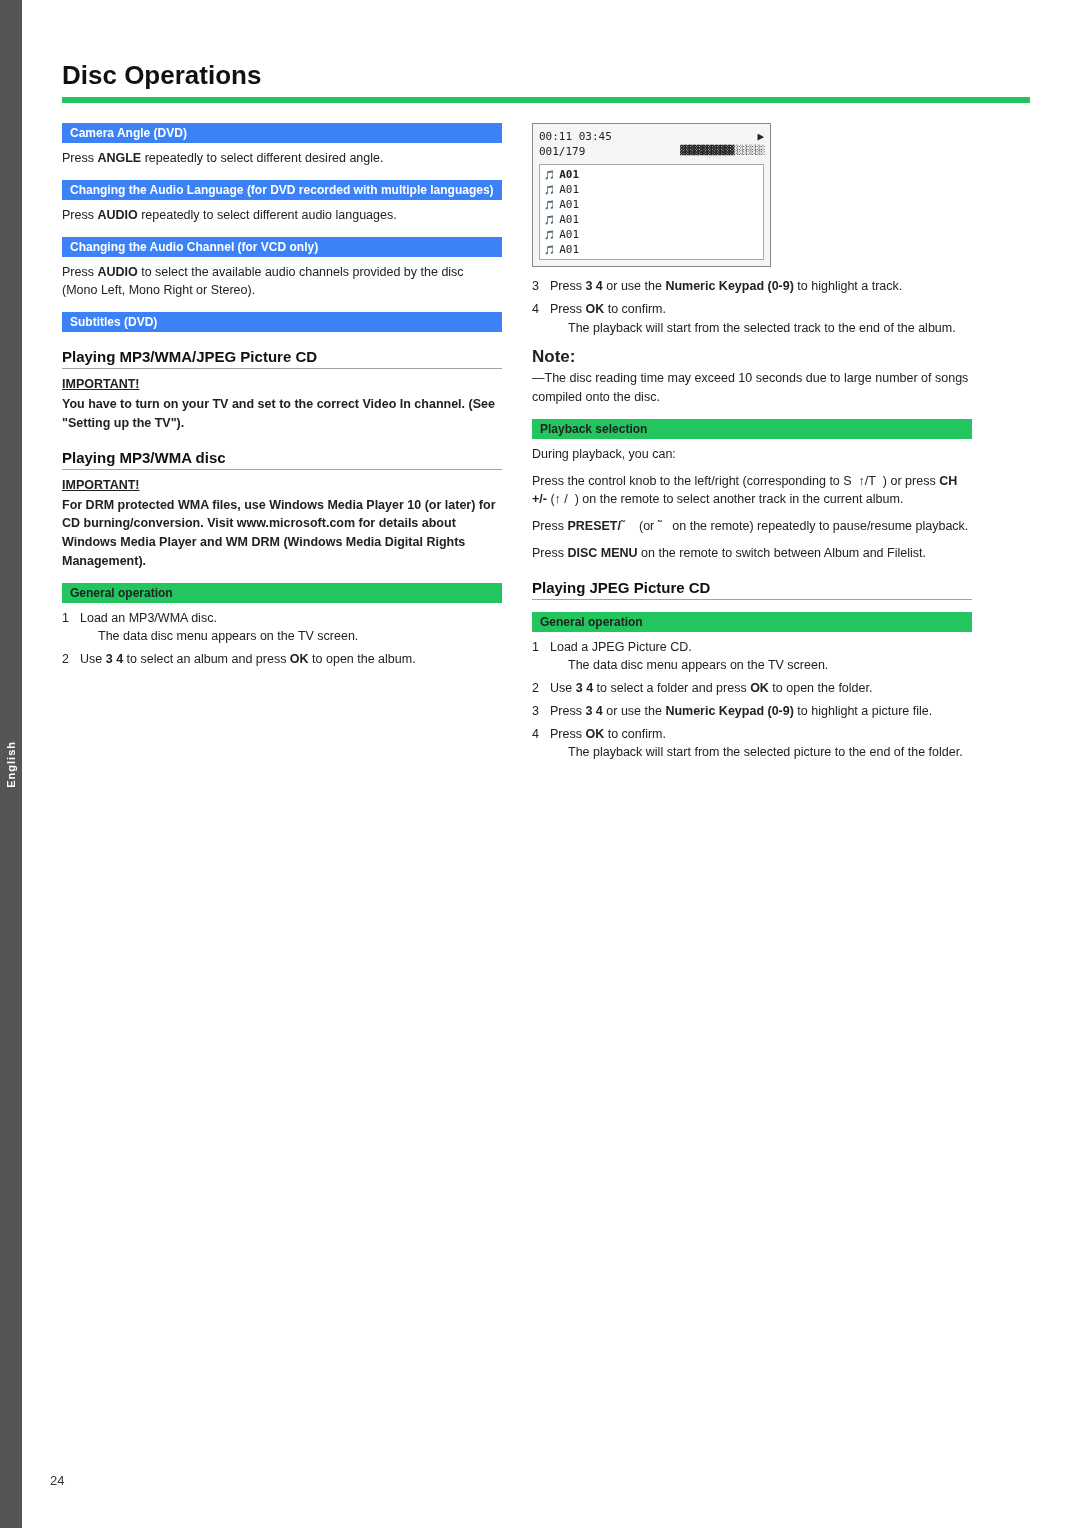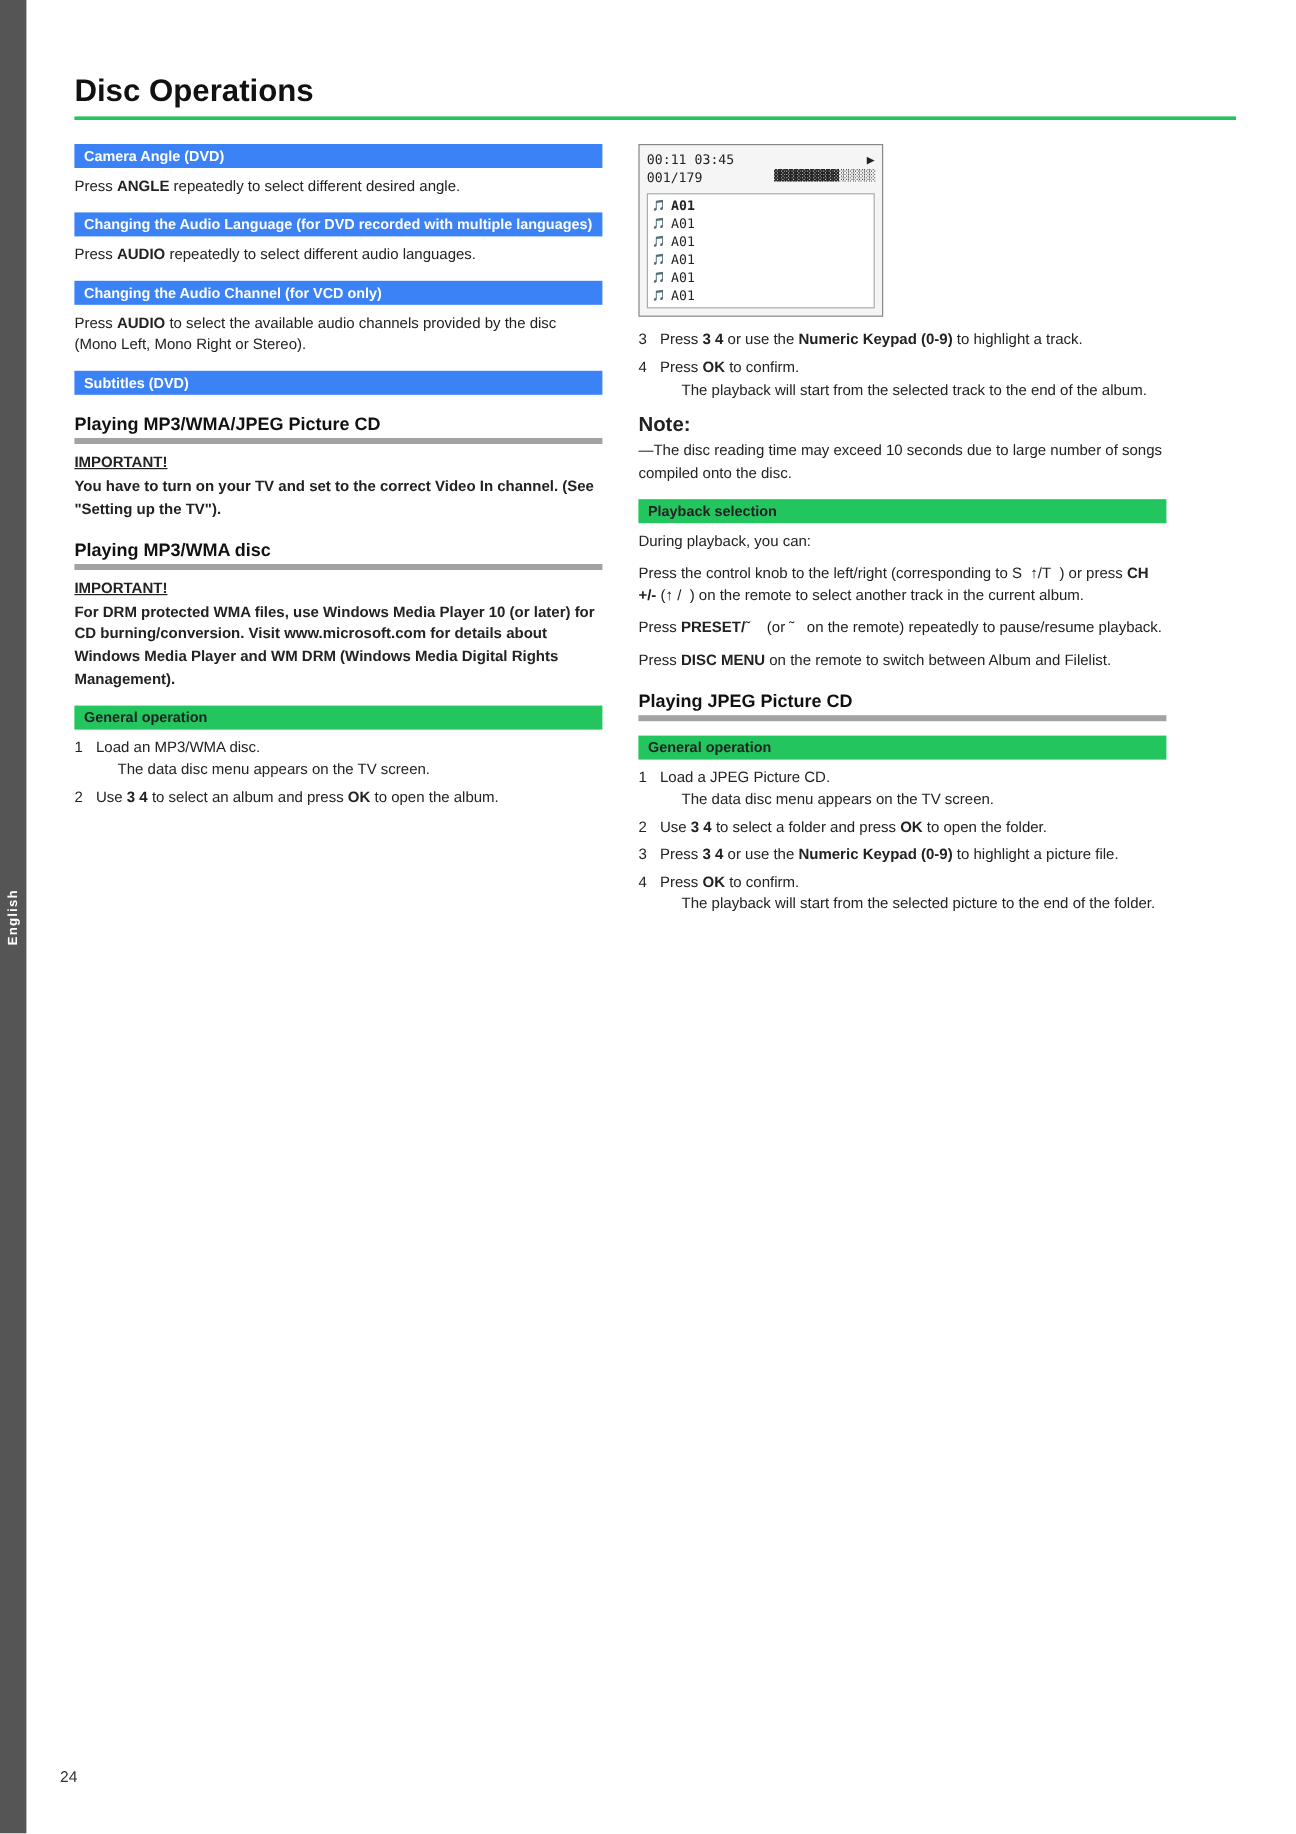--- a/index.html
+++ b/index.html
@@ -46,21 +46,21 @@
       padding: 60px 50px 60px 40px;
     }
 
     
     .page-title {
       font-size: 26px;
       font-weight: bold;
       color: #111;
       margin-bottom: 4px;
       padding-bottom: 6px;
-      border-bottom: 3px solid #22c55e;
+      border-bottom: 6px solid #22c55e;
       margin-bottom: 20px;
     }
 
     
     .two-col {
       display: flex;
       gap: 30px;
     }
 
     .col-left {
@@ -111,21 +111,21 @@
     }
 
     
     .subsection-title {
       font-size: 15px;
       font-weight: bold;
       color: #111;
       margin-top: 16px;
       margin-bottom: 4px;
       padding-bottom: 3px;
-      border-bottom: 5px solid #a3a3a3;
+      border-bottom: 1px solid #a3a3a3;
     }
 
     
     .important-label {
       font-size: 12.5px;
       font-weight: bold;
       text-decoration: underline;
       margin-top: 8px;
       margin-bottom: 4px;
     }
@@ -168,21 +168,21 @@
       line-height: 1.5;
       color: #222;
     }
 
     
     .screen-box {
       border: 1px solid #888;
       background: #f5f5f5;
       padding: 6px;
       margin-bottom: 10px;
-      width: 204px;
+      width: 239px;
     }
 
     .screen-top-bar {
       display: flex;
       justify-content: space-between;
       font-size: 11px;
       margin-bottom: 2px;
       font-family: monospace;
     }
 

